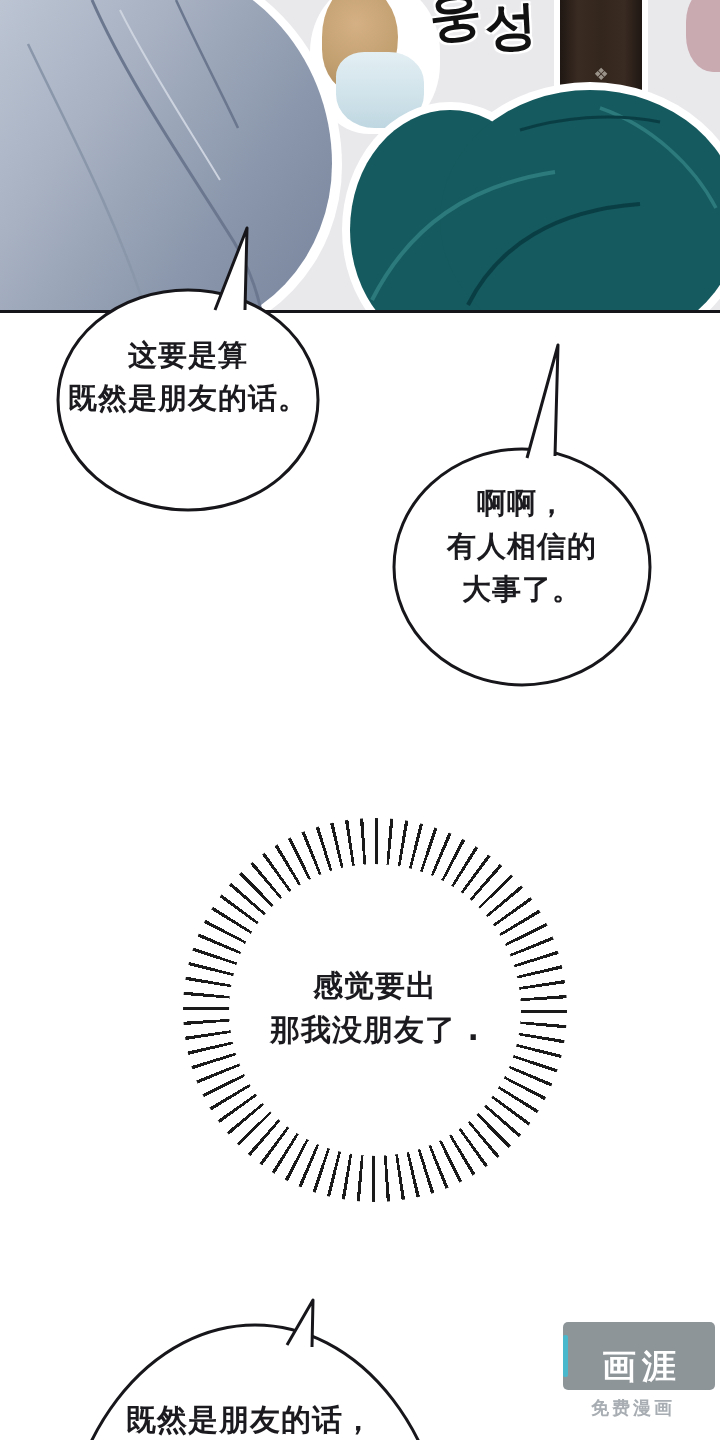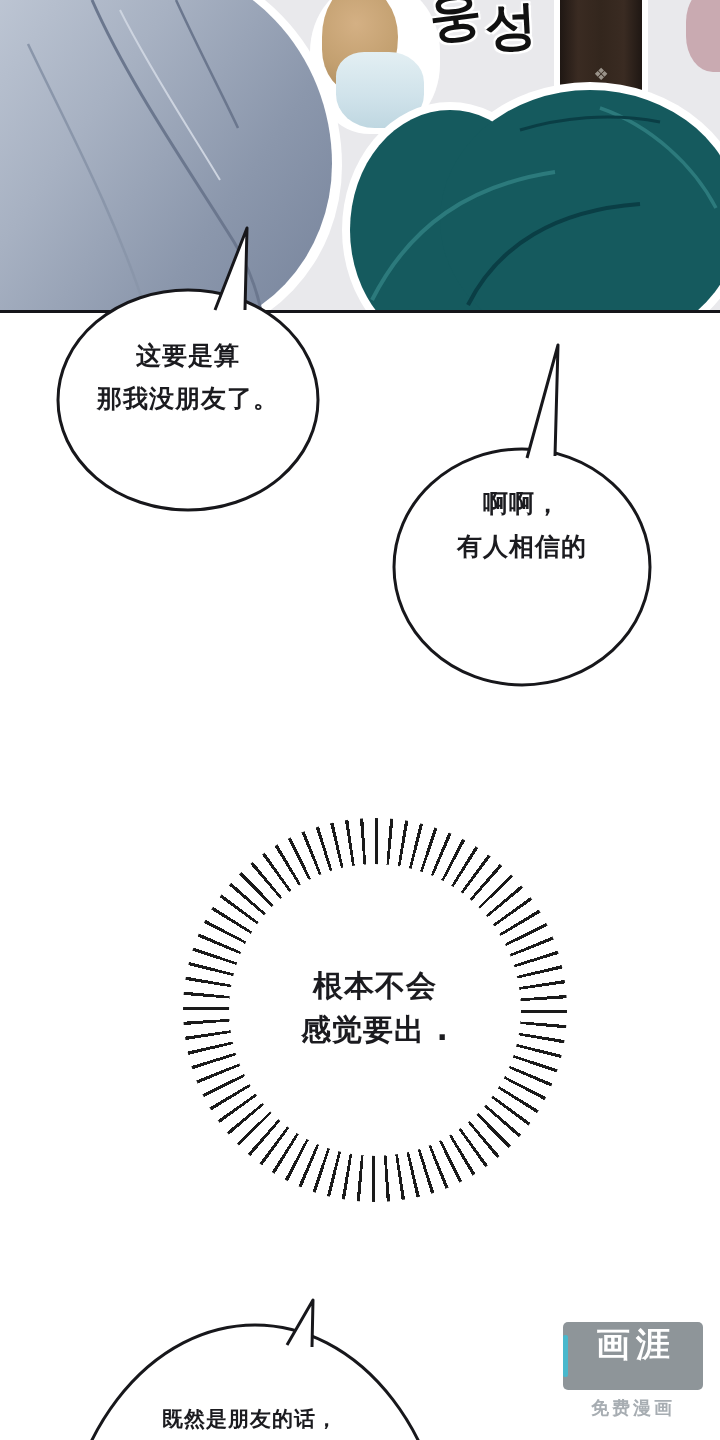--- a/index.html
+++ b/index.html
@@ -50,39 +50,39 @@
     border-radius:0 55% 45% 0/0 60% 50% 0;
   }
   .strokes{position:absolute;left:0;top:0;width:720px;height:312px;pointer-events:none;}
   
   .panel-line{position:absolute;left:0;top:310px;width:720px;height:3px;background:#15151a;}
   
   .bubble-svg{position:absolute;overflow:visible;}
   .bsvg1{left:40px;top:215px;width:300px;height:310px;}
   .bsvg2{left:375px;top:330px;width:300px;height:370px;}
   .bsvg3{left:40px;top:1285px;width:440px;height:155px;}
-  .btext{position:absolute;text-align:center;font-weight:bold;font-size:25px;line-height:43px;color:#1b1b1f;letter-spacing:1px;}
+  .btext{position:absolute;text-align:center;font-weight:bold;font-size:29px;line-height:43px;color:#1b1b1f;letter-spacing:1px;}
   .bt1{left:60px;top:334px;width:256px;}
   .bt2{left:394px;top:482px;width:256px;}
-  .bt3{left:70px;top:1398px;width:360px;font-size:21px;}
+  .bt3{left:70px;top:1398px;width:360px;font-size:30px;}
   .btext span{display:block;}
   
   .burst{
     position:absolute;left:183px;top:818px;width:384px;height:384px;border-radius:50%;
     background:repeating-conic-gradient(#1a1a1a 0deg,#1a1a1a 1deg,transparent 1deg,transparent 4.5deg);
   }
   .burst::after{
     content:"";position:absolute;inset:46px;background:#fff;border-radius:50%;
   }
   .burst-text{left:233px;top:964px;width:284px;font-size:30px;line-height:44px;}
   
   .wm-box{
-    position:absolute;left:563px;top:1322px;width:140px;height:68px;border-radius:5px;
+    position:absolute;left:563px;top:1322px;width:152px;height:68px;border-radius:5px;
     background:rgba(126,134,139,0.88);
-    display:flex;align-items:flex-start;justify-content:center;
+    display:flex;align-items:flex-end;justify-content:center;
   }
   .wm-accent{position:absolute;left:0;top:13px;width:5px;height:42px;background:#49b8cc;border-radius:2px;}
   .wm-logo{color:#fff;font-size:34px;font-weight:bold;letter-spacing:6px;padding-left:6px;}
   .wm-sub{position:absolute;left:563px;top:1396px;width:140px;text-align:center;font-size:18px;letter-spacing:3px;color:#a7adb2;font-weight:bold;}
 </style>
 </head>
 <body>
 
 <div class="page">
 
@@ -121,36 +121,37 @@
   </div>
 
   <div class="panel-line"></div>
 
   <svg class="bubble-svg bsvg1" viewBox="0 0 300 310">
     <ellipse cx="148" cy="185" rx="130" ry="110" fill="#fff" stroke="#17171b" stroke-width="3"></ellipse>
     <path d="M175,95 L207,13 L205,95" fill="#fff" stroke="#17171b" stroke-width="3" stroke-linejoin="round"></path>
   </svg>
   <div class="btext bt1">
     <span>这要是算</span>
-    <span>那我没朋友了。</span>
+    <span>既然是朋友的话。</span>
   </div>
 
   <svg class="bubble-svg bsvg2" viewBox="0 0 300 370">
     <ellipse cx="147" cy="237" rx="128" ry="118" fill="#fff" stroke="#17171b" stroke-width="3"></ellipse>
     <path d="M152,128 L183,15 L180,126" fill="#fff" stroke="#17171b" stroke-width="3" stroke-linejoin="round"></path>
   </svg>
   <div class="btext bt2">
     <span>啊啊，</span>
     <span>有人相信的</span>
+    <span>大事了。</span>
   </div>
 
   <div class="burst"></div>
   <div class="btext burst-text">
-    <span>根本不会</span>
-    <span>感觉要出 .</span>
+    <span>感觉要出</span>
+    <span>那我没朋友了 .</span>
   </div>
 
   <svg class="bubble-svg bsvg3" viewBox="0 0 440 155">
     <ellipse cx="215" cy="295" rx="195" ry="255" fill="#fff" stroke="#17171b" stroke-width="3"></ellipse>
     <path d="M247,60 L273,15 L272,62" fill="#fff" stroke="#17171b" stroke-width="3" stroke-linejoin="round"></path>
   </svg>
   <div class="btext bt3">
     <span>既然是朋友的话，</span>
   </div>
 

